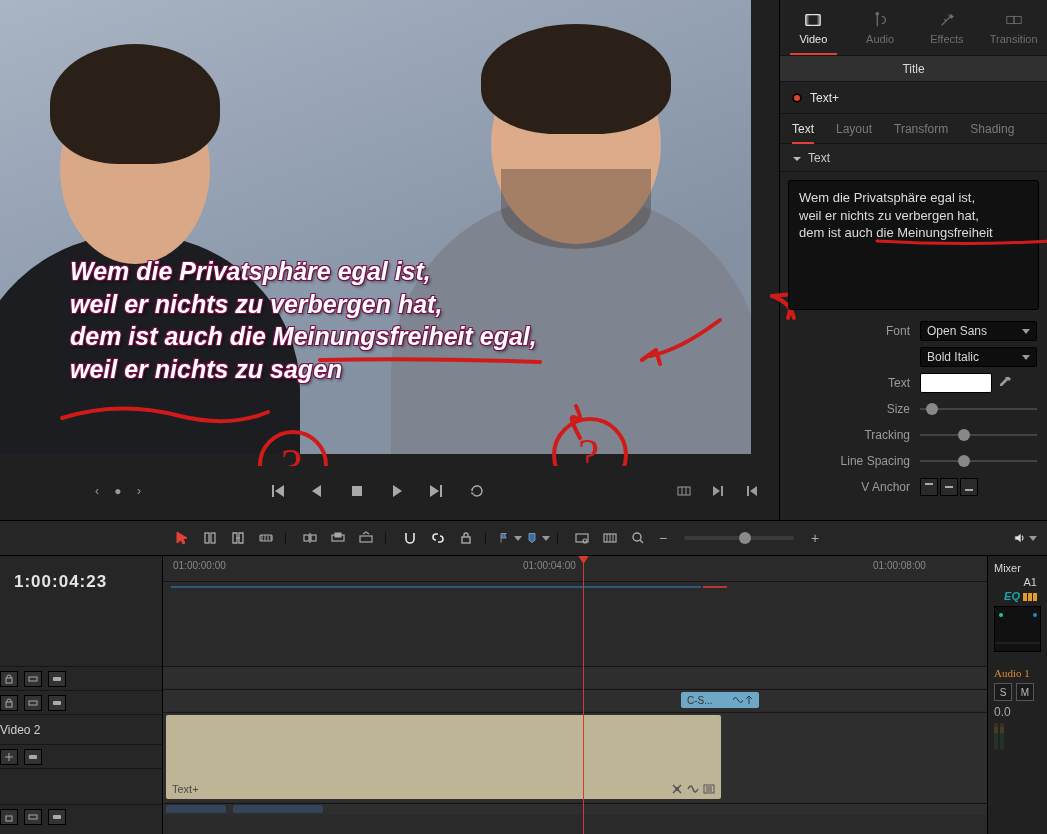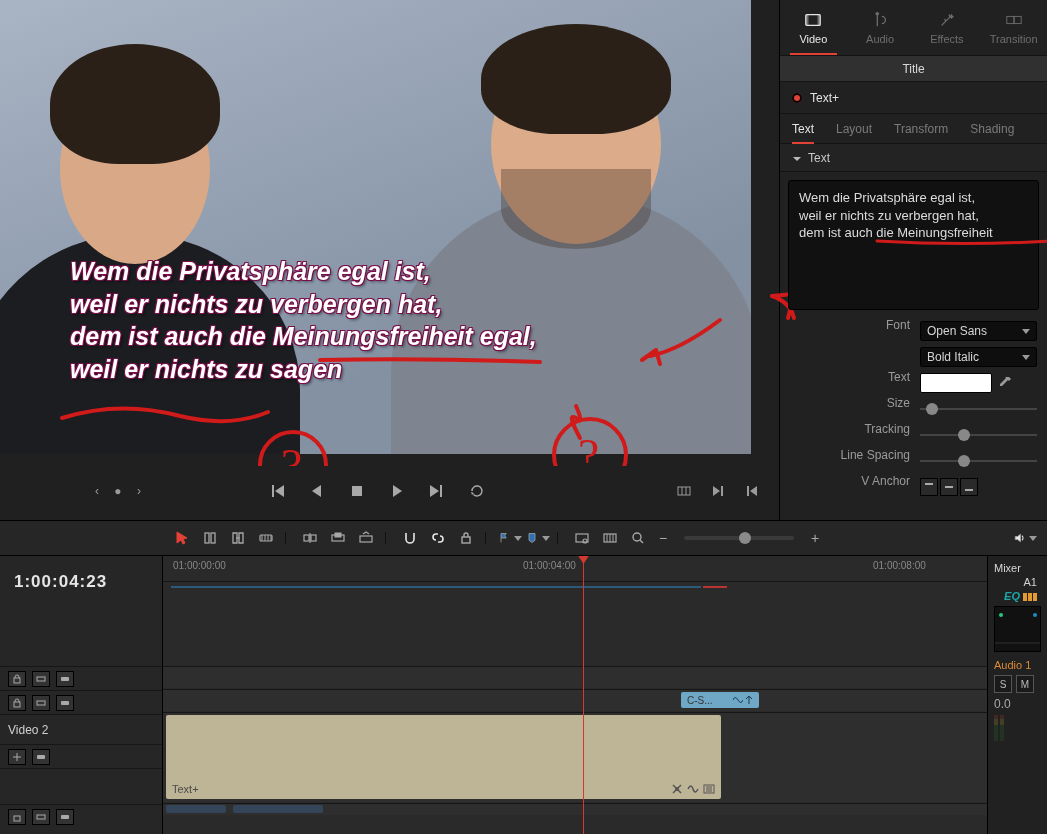--- a/index.html
+++ b/index.html
@@ -79,21 +79,21 @@
   .sect-head{display:flex;align-items:center;height:28px;padding:0 12px;color:#c8c8c8;font-size:12px;gap:6px;border-bottom:1px solid #141414;background:#232323;}
   .chev{width:10px;height:10px;display:inline-block;}
   .chev svg{width:10px;height:10px;fill:#bbb;}
 
   .text-area{
     margin:8px 8px 8px 8px; height:130px; background:#111; border:1px solid #000; border-radius:3px;
     padding:8px 10px; color:#dcdcdc; font-size:13px; line-height:1.35; position:relative;
   }
   .uline-hand{position:absolute;pointer-events:none;}
 
-  .prop{display:flex;height:26px;padding:0 10px 0 0;}
+  .prop{display:flex;align-items:center;height:26px;padding:0 10px 0 0;}
   .plabel{width:140px;text-align:right;color:#9a9a9a;font-size:12px;padding-right:10px;}
   .pval{flex:1;display:flex;align-items:center;gap:6px;}
   .sel{flex:1;height:20px;background:#0e0e0e;border:1px solid #000;border-radius:2px;color:#d6d6d6;font-size:12px;padding:0 6px;display:flex;align-items:center;justify-content:space-between;cursor:pointer;}
   .swatch{width:72px;height:20px;background:#fff;border:1px solid #000;border-radius:2px;cursor:pointer;}
   .picker{width:14px;height:14px;color:#888;cursor:pointer;}
   .slider{flex:1;height:20px;position:relative;}
   .slider::before{content:"";position:absolute;left:0;right:0;top:9px;height:2px;background:#444;}
   .knob{position:absolute;top:4px;width:12px;height:12px;border-radius:50%;background:#888;cursor:pointer;}
   .segbtns{display:flex;gap:2px;}
   .seg{width:18px;height:18px;background:#2a2a2a;border:1px solid #000;display:flex;align-items:center;justify-content:center;cursor:pointer;}
@@ -112,21 +112,21 @@
   .spk{margin-left:auto;}
 
   
   .timeline{display:flex;height:278px;}
   .tl-left{width:163px;background:#262626;border-right:1px solid #000;}
   .tl-mid{flex:1;background:#2a2a2a;position:relative;overflow:hidden;}
   .tl-right{width:60px;background:#212121;border-left:1px solid #000;padding:6px;font-size:11px;}
 
   .timecode{color:#e5e5e5;font-size:17px;font-weight:700;padding:16px 14px;letter-spacing:1px;}
 
-  .track-head{height:30px;border-top:1px solid #161616;display:flex;align-items:center;padding:0 8px;gap:6px;}
+  .track-head{height:30px;border-top:1px solid #161616;display:flex;align-items:center;padding:0 0;gap:6px;}
   .track-head.small{height:24px;}
   .hicon{width:18px;height:16px;background:#333;border:1px solid #000;cursor:pointer;display:flex;align-items:center;justify-content:center;}
   .hicon svg{width:10px;height:10px;fill:#aaa;}
   .track-head .lab{flex:1;color:#d0d0d0;font-size:12px;}
 
   .ruler{height:26px;background:#2a2a2a;border-bottom:1px solid #141414;position:relative;color:#888;font-size:10px;}
   .rmark{position:absolute;top:4px;}
   .playhead{position:absolute;top:0;bottom:0;width:1px;background:#d33a2f;z-index:5;}
   .playhead::before{content:"";position:absolute;top:-2px;left:-6px;width:13px;height:10px;background:#d33a2f;clip-path:polygon(0 0,100% 0,50% 100%);}
   .overview{position:absolute;left:8px;top:28px;height:2px;background:#2d5a7a;}
@@ -139,21 +139,21 @@
   .clip.textplus{background:#beb496;height:84px;top:2px;color:#444;}
   .clip.textplus .title{position:absolute;left:6px;bottom:4px;font-size:11px;color:#4b4b4b;}
   .clip.textplus .icns{position:absolute;right:6px;bottom:4px;display:flex;gap:4px;}
   .clip.v1{background:#34455a;height:8px;top:1px;}
 
   .mixer-h{color:#d8d8d8;font-weight:500;}
   .mx-lab{color:#d2d2d2;font-size:11px;text-align:right;padding:2px 4px;}
   .eq{color:#1aa6a6;font-style:italic;font-weight:700;text-align:right;padding:0 4px;}
   .eq .bars{display:inline-block;width:14px;height:8px;background:linear-gradient(90deg,#e39b2f 0 30%,transparent 30% 35%,#e39b2f 35% 65%,transparent 65% 70%,#e39b2f 70% 100%);vertical-align:middle;margin-left:3px;}
   .mx-box{height:46px;background:#111;border:1px solid #000;margin:4px 0;position:relative;}
-  .ad-lab{color:#dc8a33;font-size:11px;margin:7px 0 4px;}
+  .ad-lab{color:#dc8a33;font-size:11px;margin:15px 0 4px;font-family:Liberation Serif, serif;}
   .sq{display:flex;gap:4px;margin:4px 0;}
   .sqbtn{width:18px;height:18px;border:1px solid #555;background:#1a1a1a;display:flex;align-items:center;justify-content:center;font-size:10px;color:#bbb;cursor:pointer;}
   .db{font-size:12px;color:#aaa;margin:4px 0;}
   .meter{display:flex;gap:2px;}
   .meter .bar{width:4px;height:26px;background:linear-gradient(0deg,#2c7a2c 0 60%,#c9b42f 60% 85%,#c9402f 85% 100%);opacity:.2;}
 
   .tri{display:inline-block;width:0;height:0;border-left:4px solid transparent;border-right:4px solid transparent;border-top:5px solid #999;margin-left:4px;vertical-align:middle;}
 </style>
 </head>
 <body>

